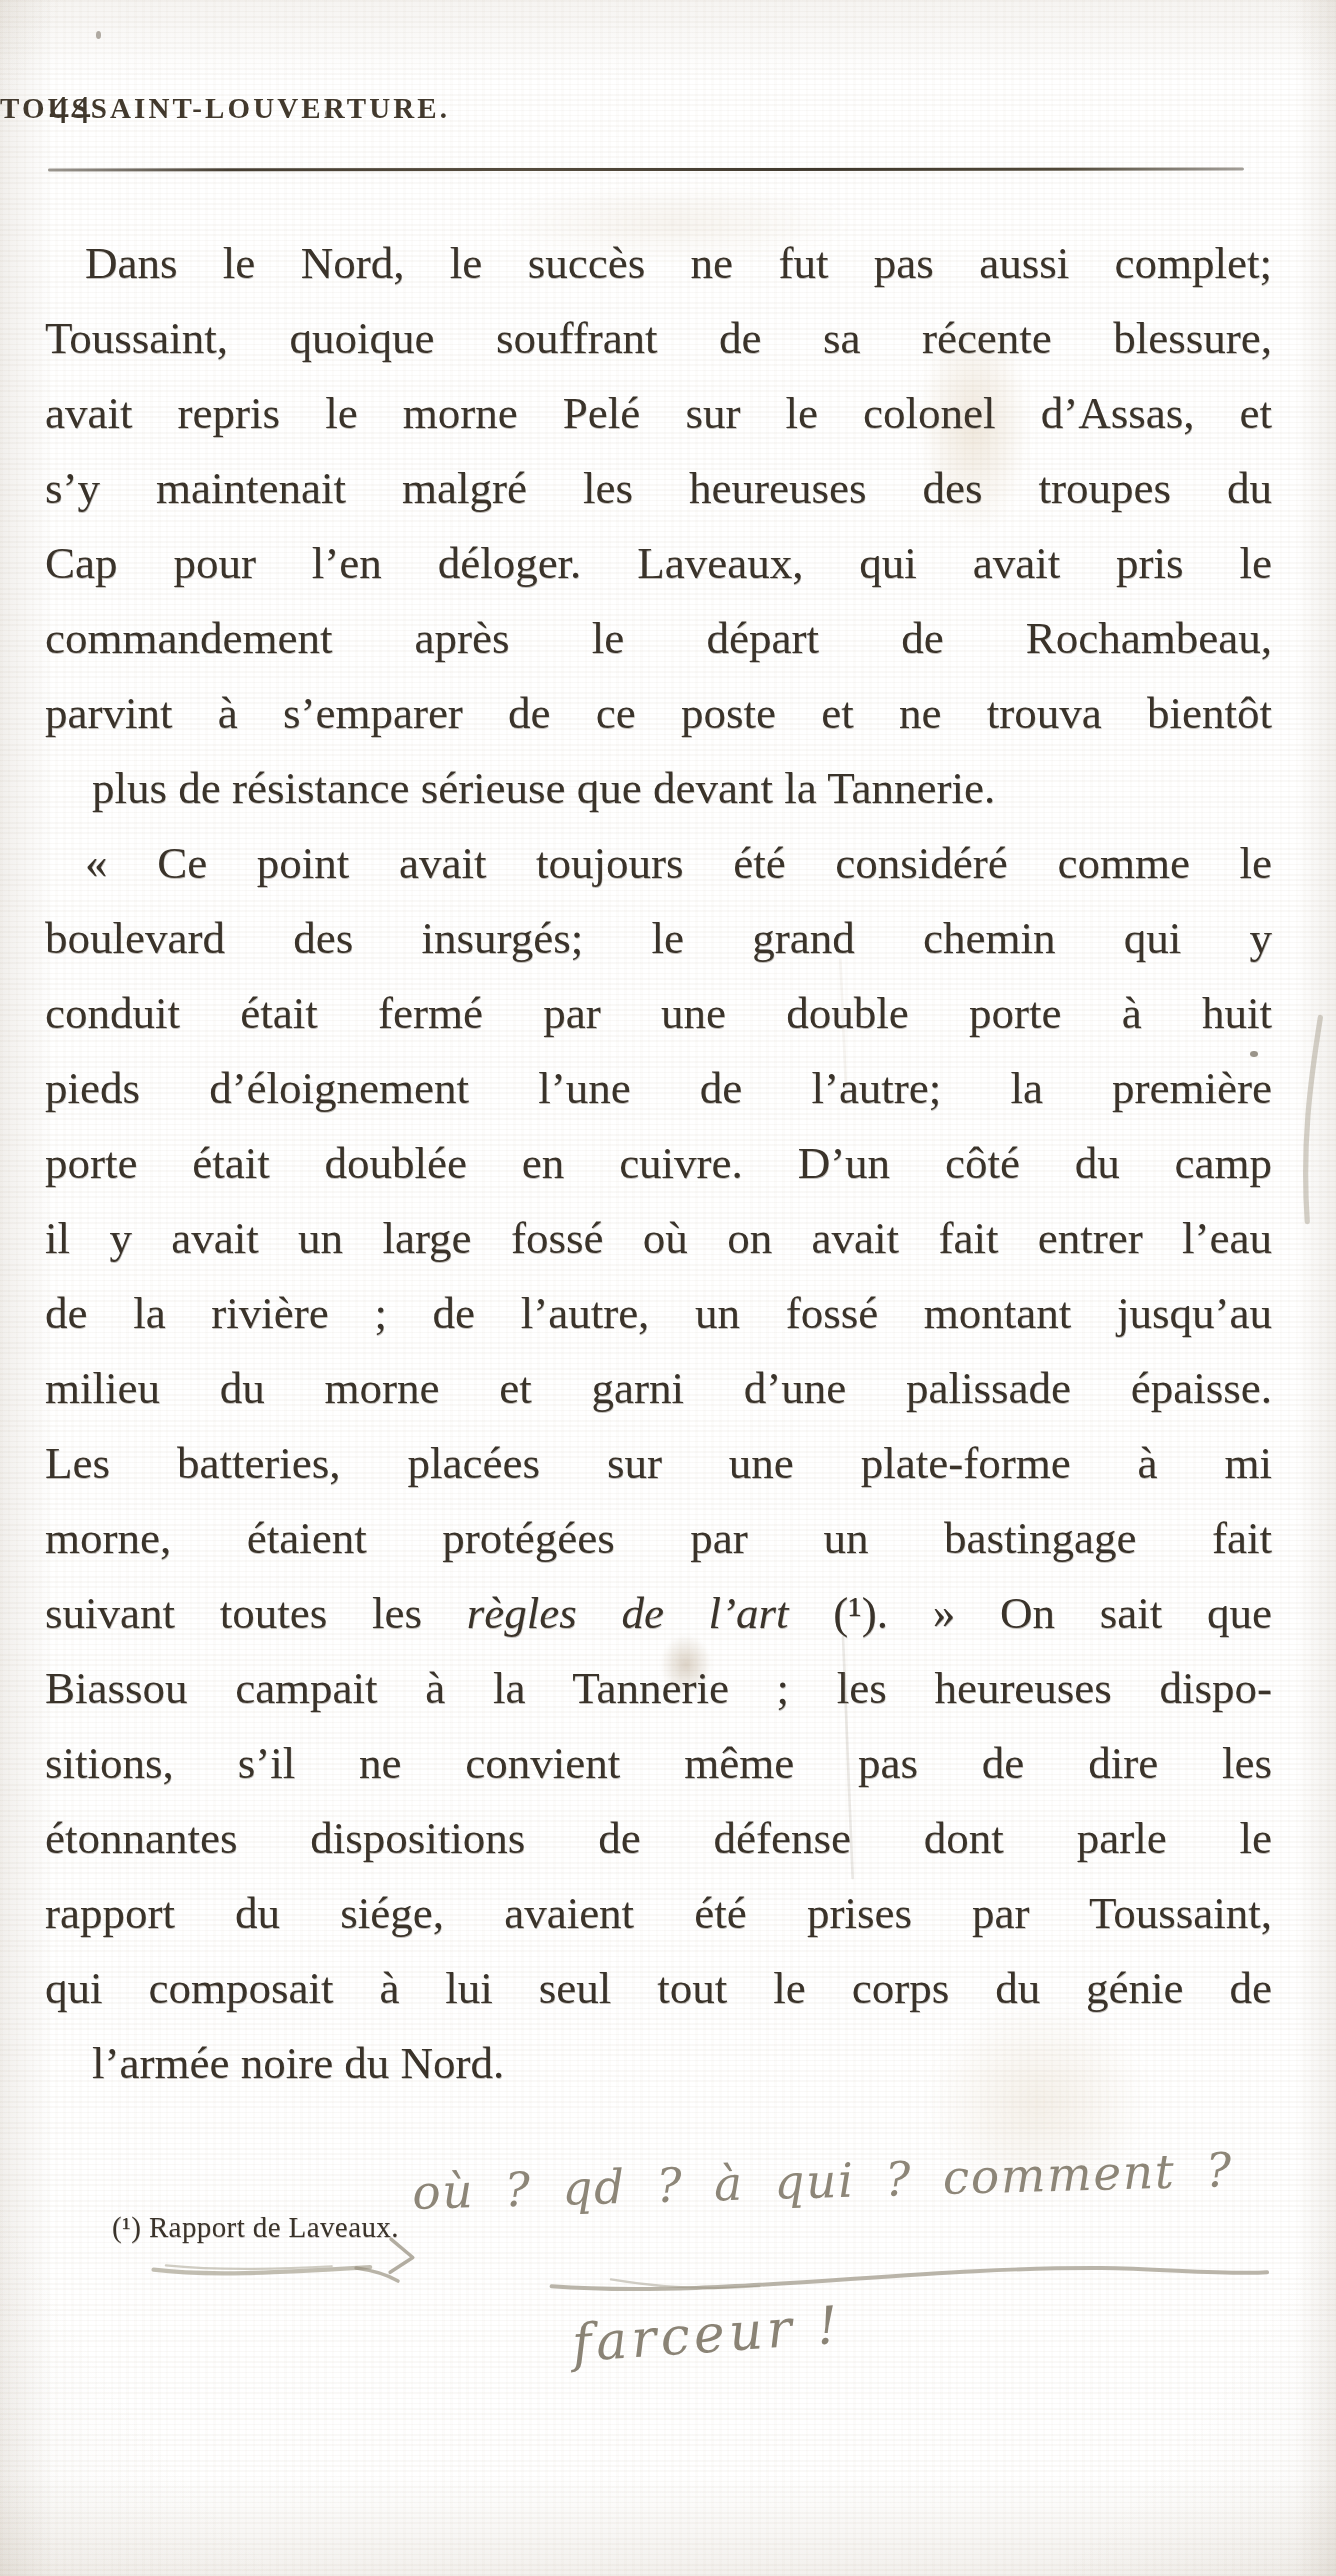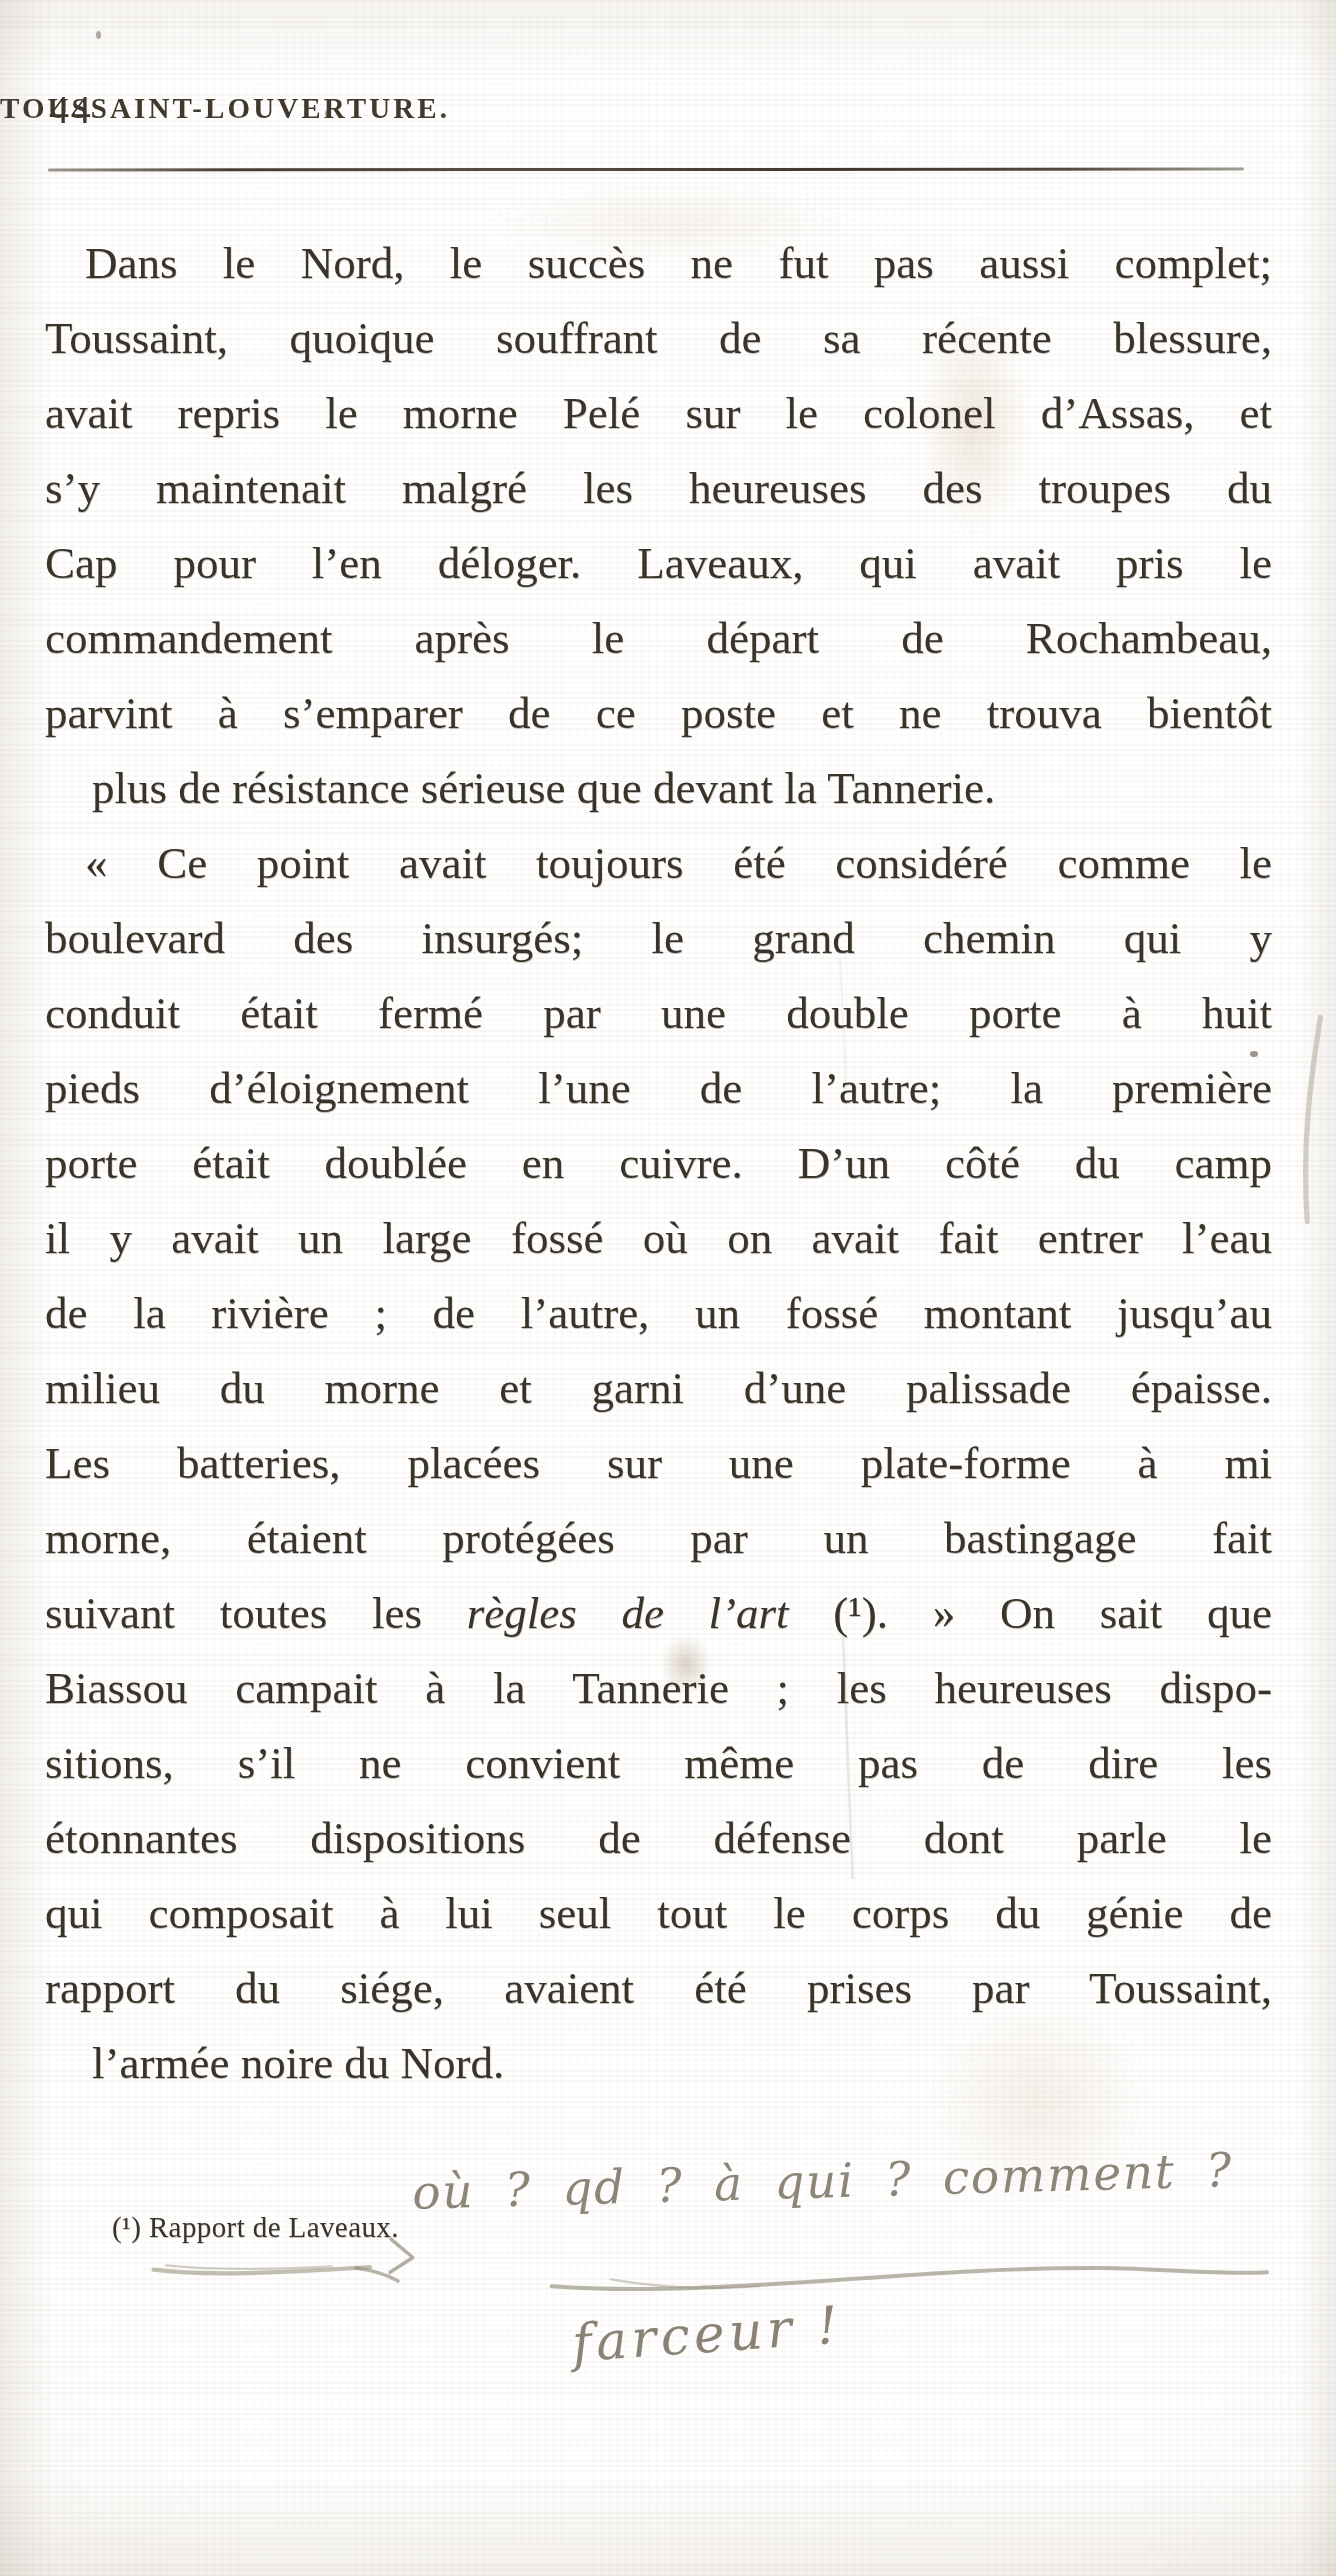--- a/index.html
+++ b/index.html
@@ -126,22 +126,22 @@
     <div class="line">porte était doublée en cuivre. D’un côté du camp</div>
     <div class="line">il y avait un large fossé où on avait fait entrer l’eau</div>
     <div class="line">de la rivière ; de l’autre, un fossé montant jusqu’au</div>
     <div class="line">milieu du morne et garni d’une palissade épaisse.</div>
     <div class="line">Les batteries, placées sur une plate-forme à mi</div>
     <div class="line">morne, étaient protégées par un bastingage fait</div>
     <div class="line"><span>suivant toutes les </span><span class="it">règles de l’art</span><span> (¹). » On sait que</span></div>
     <div class="line">Biassou campait à la Tannerie ; les heureuses dispo-</div>
     <div class="line">sitions, s’il ne convient même pas de dire les</div>
     <div class="line">étonnantes dispositions de défense dont parle le</div>
+    <div class="line">rapport du siége, avaient été prises par Toussaint,</div>
     <div class="line">qui composait à lui seul tout le corps du génie de</div>
-    <div class="line">rapport du siége, avaient été prises par Toussaint,</div>
     <div class="line para-end">l’armée noire du Nord.</div>
   </div>
 
   <div class="footnote"><span>(¹)</span> <span>Rapport de Laveaux.</span></div>
 
   <svg class="pencil-svg" width="1337" height="2576" viewBox="0 0 1532 2952" xmlns="http://www.w3.org/2000/svg">
 
     <path d="M 176 2601 C 240 2609, 320 2604, 424 2598" stroke="#99927f" stroke-width="5" fill="none" stroke-linecap="round" opacity="0.6"></path>
     <path d="M 190 2596 C 250 2602, 310 2601, 380 2597" stroke="#a29b88" stroke-width="2.5" fill="none" stroke-linecap="round" opacity="0.5"></path>
 

